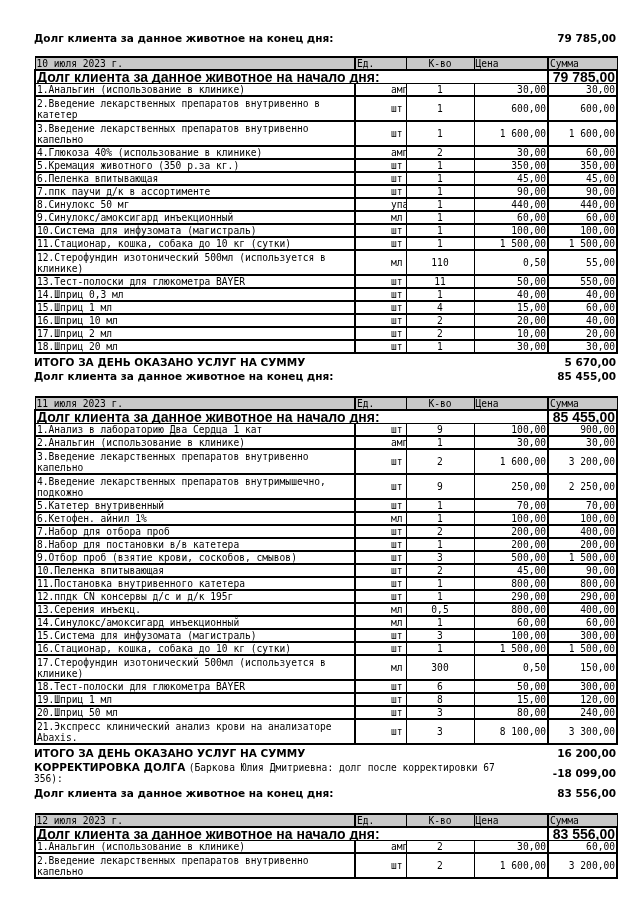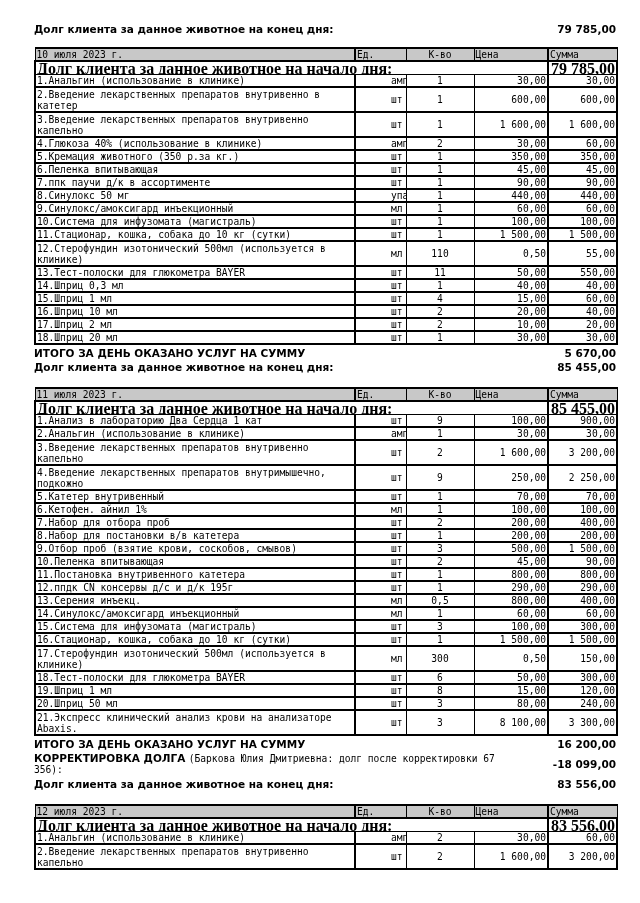--- a/index.html
+++ b/index.html
@@ -1,17 +1,17 @@
 <!DOCTYPE html>
 <html><head>
 <meta charset="utf-8">
 <style>
   html, body { margin: 0; padding: 0; background: #ffffff; }
   body { width: 640px; height: 903px; position: relative; overflow: hidden; color: #000; }
-  .page { position: absolute; left: 34px; top: 4px; width: 582px; }
+  .page { position: absolute; left: 34px; top: 13px; width: 582px; }
   .bold-line {
     font-family: "DejaVu Sans", sans-serif; font-weight: bold; font-size: 10.5px;
     display: flex; justify-content: space-between; align-items: center;
     height: 14px; line-height: 14px;
   }
   .bold-line .val { text-align: right; }
   .gap { height: 13px; }
   table { border-collapse: collapse; width: 582px; table-layout: fixed; }
   col.c-name { width: 320px; }
   col.c-unit { width: 51px; }
@@ -19,21 +19,21 @@
   col.c-price { width: 74px; }
   col.c-sum { width: 69px; }
   td {
     font-family: "DejaVu Sans Mono", monospace; font-size: 9.6px;
     line-height: 11px; padding: 0 1px; border: 1px solid #000;
     vertical-align: middle; overflow: hidden; white-space: nowrap;
   }
   tr.hdr td { background: #c8c8c8; border-top: 2px solid #000; border-bottom: 2px solid #000; height: 11px; }
   tr.hdr td.h-unit { border-left: 2px solid #000; }
   tr.hdr td.h-sum { border-left: 2px solid #000; }
-  tr.open td { font-family: Liberation Serif, serif; font-weight: bold; font-size: 16px; height: 12px; border-left: none; border-right: none; }
+  tr.open td { font-family: Liberation Sans, sans-serif; font-weight: bold; font-size: 14px; height: 12px; border-left: none; border-right: none; }
   tr.open td.first { border-left: 2px solid #000; }
   tr.open td.last { border-right: 2px solid #000; border-left: 2px solid #000; text-align: right; }
   tr.item td { height: 11px; border-bottom: 2px solid #000; }
   tr.item td.name { white-space: normal; border-left: 2px solid #000; }
   tr.item td.unit { border-left: 2px solid #000; padding-left: 35px; }
   tr.item td.qty { text-align: center; }
   tr.item td.price { text-align: right; border-right: 2px solid #000; }
   tr.item td.sum { text-align: right; border-right: 2px solid #000; }
   tr.item.tall td { height: 23px; }
   .corr { font-family: "DejaVu Sans", sans-serif; font-size: 10.5px; display: flex; justify-content: space-between; align-items: center; height: 26px; }

